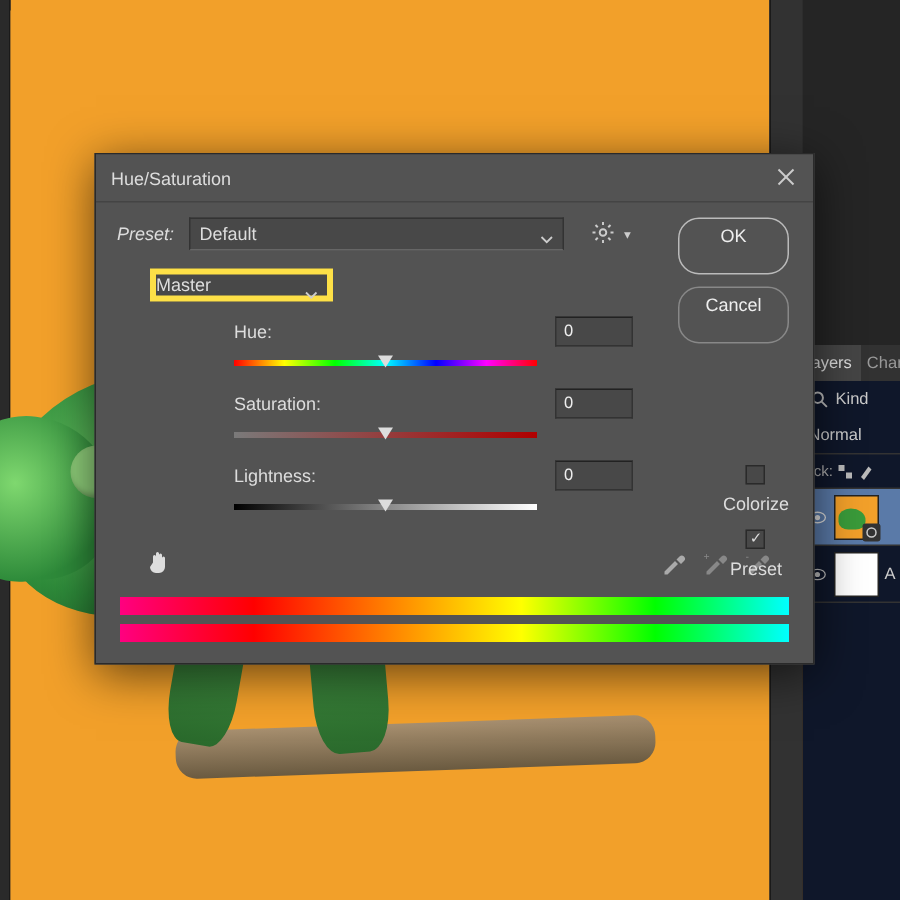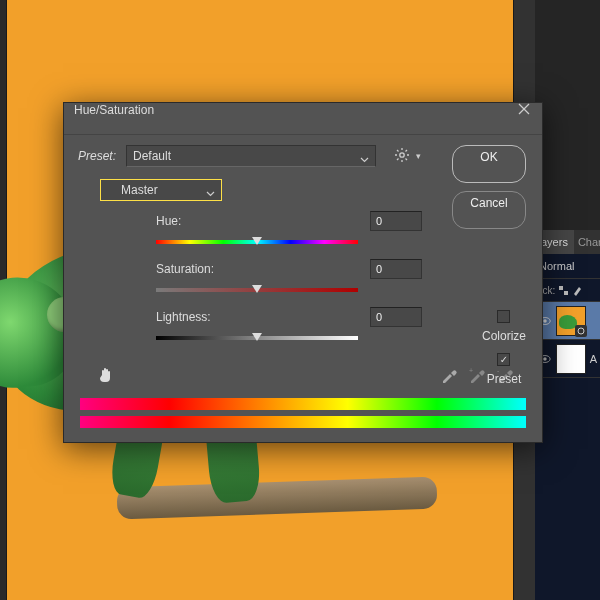--- a/index.html
+++ b/index.html
@@ -34,37 +34,37 @@
   .lp-thumb-row { display:flex; align-items:center; height:38px; padding:3px; gap:4px; border-bottom:1px solid #333;}
   .lp-thumb-row.sel{ background:#5a7aa8;}
   .eye { width:14px; height:14px;}
   .thumb { width:30px; height:30px; background:#f2a02a; border:1px solid #222; position:relative;}
   .thumb .mini{ position:absolute; left:2px; top:8px; width:18px; height:14px; background:#3a9b3a; border-radius:50% 60% 40% 40%;}
   .thumb.white{ background:#fff;}
   .adj-badge{ position:absolute; right:-2px; bottom:-2px; width:12px; height:12px; background:#333; border-radius:2px; display:flex; align-items:center; justify-content:center;}
   
   
   .dialog { position:absolute; left:63px; top:102px; width:480px; background:#535353; border:1px solid #2a2a2a; box-shadow: 0 6px 30px rgba(0,0,0,.6); color:#ddd; font-size:12px;}
-  .titlebar { height:32px; display:flex; padding:0 10px; background:#535353; border-bottom:1px solid #444;}
+  .titlebar { height:32px; display:flex; align-items:center; padding:0 10px; background:#535353; border-bottom:1px solid #444;}
   .titlebar .title { flex:1; color:#ddd; font-size:12px;}
   .close { width:14px; height:14px; color:#ccc; cursor:pointer;}
   
   .body-row { display:flex; padding:10px 14px 6px 14px; gap:10px; align-items:center;}
   .label { color:#ddd; font-size:12px;font-style:italic;}
   .preset-dd { flex:1; max-width:250px; height:22px; background:#484848; border:1px solid #333; border-bottom-color:#666; display:flex; align-items:center; padding:0 6px; color:#ddd; font-size:12px; position:relative;}
   .preset-dd .chev{ position:absolute; right:6px; top:7px;}
   
   .gear { width:16px; height:16px; margin-left:8px; fill:#ccc;}
   
   .btn-col { position:absolute; right:16px; top:42px; display:flex; flex-direction:column; gap:8px;}
   .pill { width:74px; height:38px; border:1px solid #888; border-radius:14px; background:transparent; color:#eee; font-size:12px; text-align:center; line-height:22px; cursor:pointer;}
   .pill.primary{ border-color:#bbb;}
   
   .controls { padding: 4px 120px 4px 36px;}
-  .channel-dd { width:122px; height:22px; background:#484848; border:1px solid #fde047; display:flex; align-items:center; padding:0 20px; color:#ddd; font-size:12px; position:relative; margin:2px 0 10px 0;}
+  .channel-dd { width:122px; height:22px; background:#484848; border:4px solid #fde047; display:flex; align-items:center; padding:0 0; color:#ddd; font-size:12px; position:relative; margin:2px 0 10px 0;}
   .channel-dd .chev{ position:absolute; right:6px; top:7px;}
   
   .slider-block { margin-left:56px; margin-bottom:12px;}
   .slider-head { display:flex; align-items:center; margin-bottom:6px; gap:6px;}
   .slider-head .lbl{ width:84px; color:#ddd; font-size:12px;}
   .nbox { width:52px; height:20px; background:#484848; border:1px solid #333; border-top-color:#222; color:#eee; font-size:11px; padding:0 5px; line-height:18px; margin-left:auto;}
   
   .track { height:10px; position:relative; width:202px;}
   .track .bar{ position:absolute; top:3px; left:0; right:0; height:4px;}
   .hue-bar{ background: linear-gradient(to right, #ff0000,#ffff00,#00ff00,#00ffff,#0000ff,#ff00ff,#ff0000);}
@@ -104,20 +104,27 @@
 </div>
 
 <div class="right-top"></div>
 <div class="right-border"></div>
 <div class="right-zone"></div>
 
 <div class="layers-panel">
   <div class="lp-tabs">
     <div class="lp-tab">ayers</div>
     <div class="lp-tab2">Chan</div>
+  </div>
+  <div class="lp-row">
+    <svg viewBox="0 0 16 16">
+        <circle cx="7" cy="7" r="4" fill="none" stroke="#bbb" stroke-width="1.5"></circle>
+        <line x1="10" y1="10" x2="14" y2="14" stroke="#bbb" stroke-width="1.5"></line>
+      </svg>
+    <span class="lbl">Kind</span>
   </div>
   <div class="lp-row">
     <span>Normal</span>
   </div>
   <div class="lp-locks">
     <span class="lbl">ock:</span>
     <svg width="11" height="11" viewBox="0 0 11 11">
         <rect x="1" y="1" width="4" height="4" fill="#bbb"></rect>
         <rect x="6" y="6" width="4" height="4" fill="#bbb"></rect>
       </svg>

